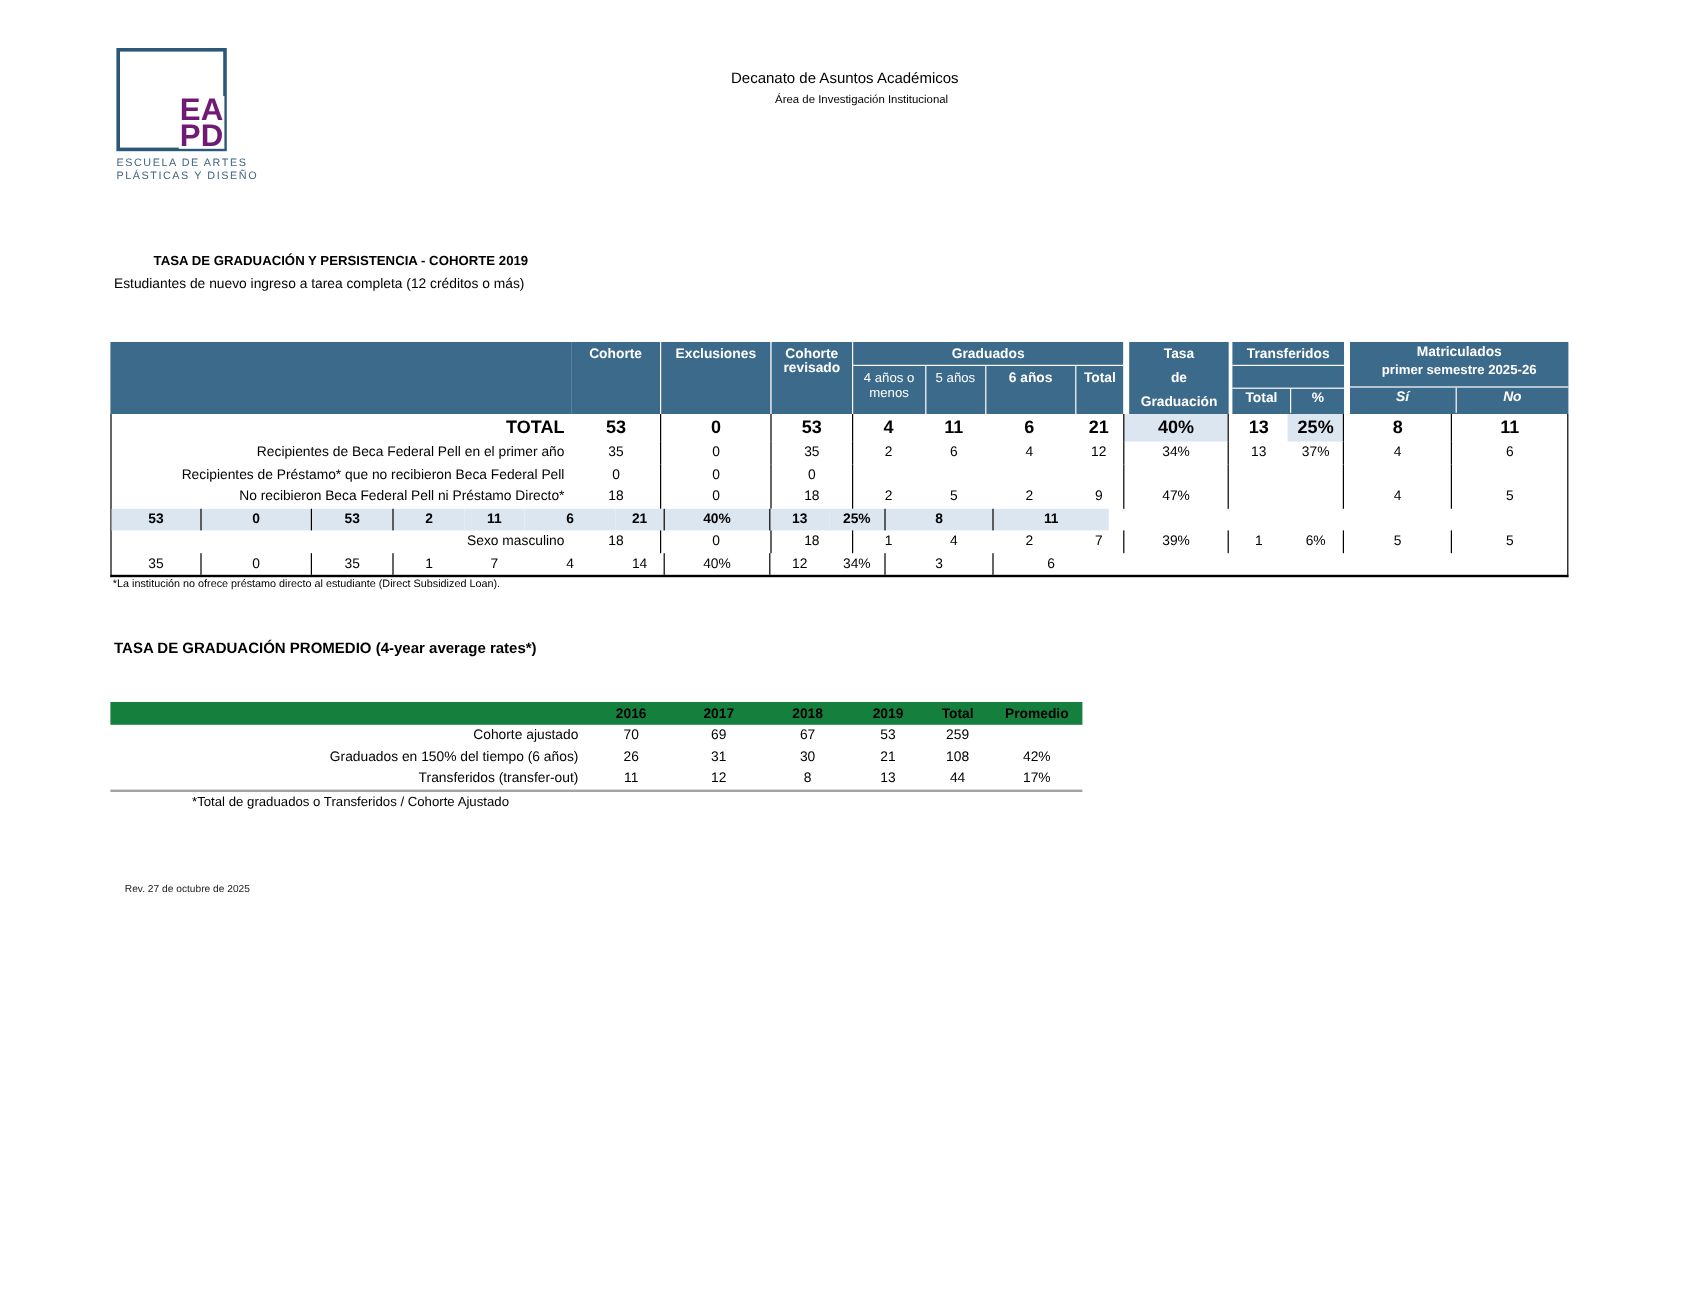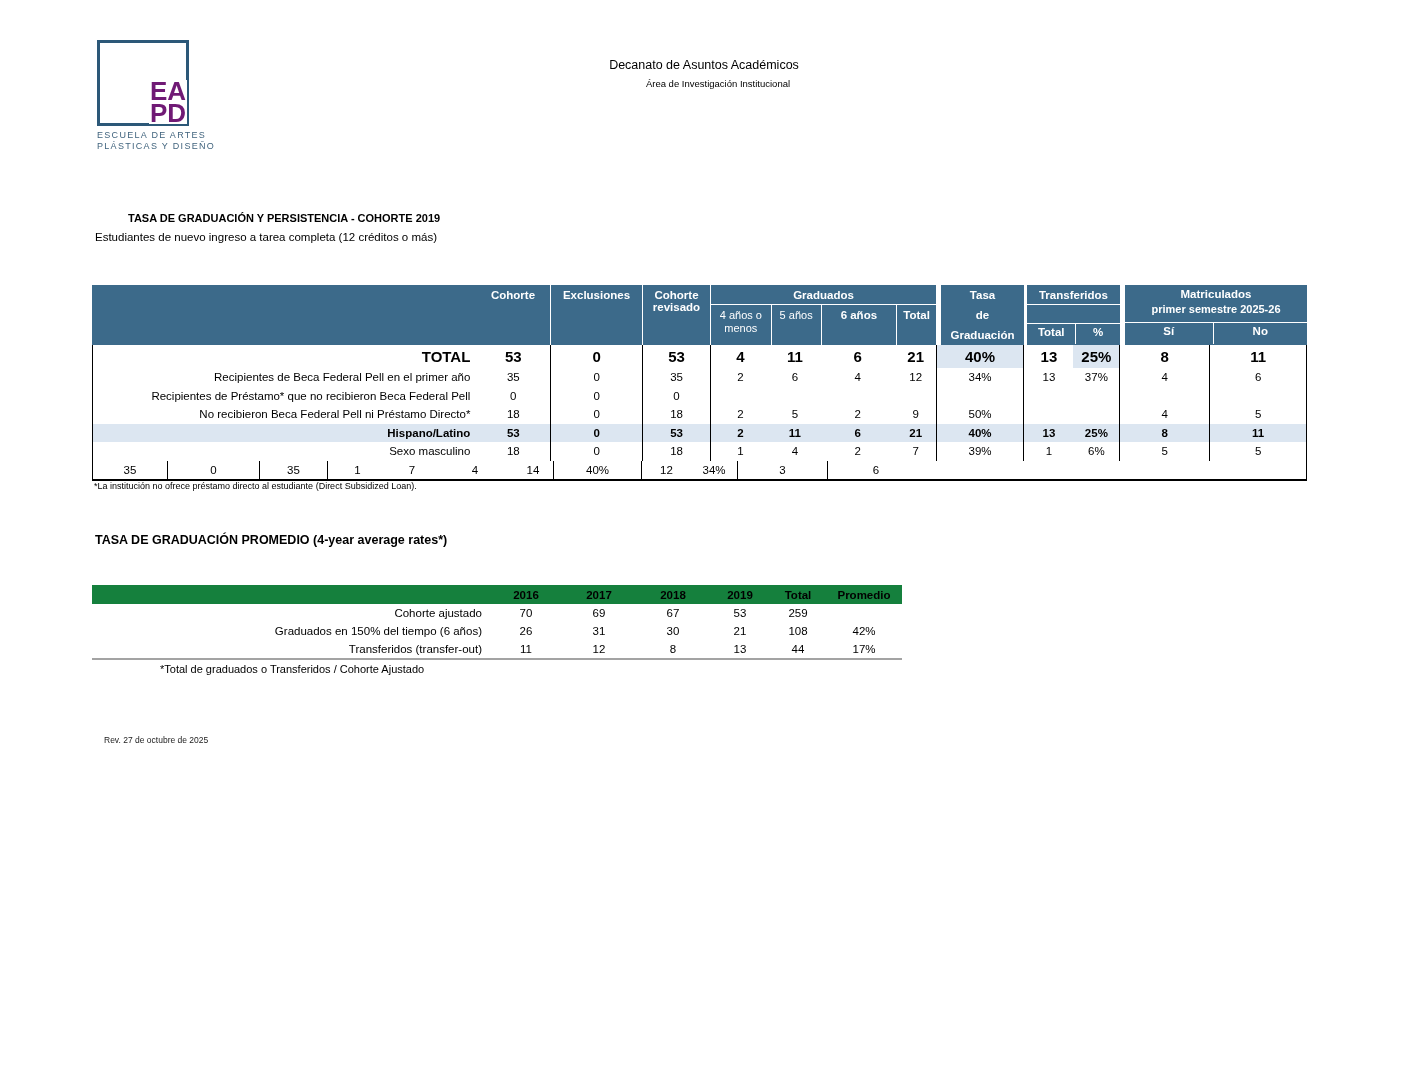--- a/index.html
+++ b/index.html
@@ -51,21 +51,21 @@
   .tasa-col{display:flex;flex-direction:column;justify-content:space-between;
       align-items:center;padding:4px 0 4px;line-height:12px;}
   .g-trans{width:96px;display:flex;flex-direction:column;}
   .t-mid{height:19px;border-bottom:1px solid #fff;}
   .t-bot{display:flex;height:20px;}
   .t-bot .gs{padding-top:2px;}
   .g-matr{width:187px;display:flex;flex-direction:column;}
   .m-l1{height:18px;text-align:center;padding-top:3px;}
   .m-l2{height:20px;text-align:center;font-size:11px;border-bottom:1px solid #fff;}
   .m-bot{display:flex;height:21px;}
-  .m-bot .gs{padding-top:2px;}
+  .m-bot .gs{padding-top:2px;font-style:italic;}
 
   .t1-body{border:1px solid #000;border-top:none;border-bottom-width:2px;}
   .row{display:flex;height:18.5px;font-size:11.5px;align-items:stretch;}
   .row-total{height:23px;font-size:15px;font-weight:bold;}
   .row-bold{font-weight:bold;}
   .row-hl .cell{background:#DCE6F1;}
   .cell{display:flex;align-items:center;justify-content:center;}
   .cell.lbl{justify-content:flex-end;padding-right:6px;text-align:right;}
   .bl{border-left:1px solid #000;}
   .hl{background:#DCE6F1;}
@@ -202,29 +202,28 @@
 
       <div class="row">
         <div class="cell c-label lbl">No recibieron Beca Federal Pell ni Préstamo Directo*</div>
         <div class="cell c-coh">18</div>
         <div class="cell c-exc bl">0</div>
         <div class="cell c-rev bl">18</div>
         <div class="cell c-g4 bl">2</div>
         <div class="cell c-g5">5</div>
         <div class="cell c-g6">2</div>
         <div class="cell c-gt">9</div>
-        <div class="cell c-tasa bl">50%</div>
+        <div class="cell c-tasa bl">47%</div>
         <div class="cell c-tt bl"></div>
         <div class="cell c-tp"></div>
         <div class="cell c-si bl">4</div>
         <div class="cell c-no bl">5</div>
       </div>
 
       <div class="row row-bold row-hl">
-        <div class="cell c-label lbl">Hispano/Latino</div>
         <div class="cell c-coh">53</div>
         <div class="cell c-exc bl">0</div>
         <div class="cell c-rev bl">53</div>
         <div class="cell c-g4 bl">2</div>
         <div class="cell c-g5">11</div>
         <div class="cell c-g6">6</div>
         <div class="cell c-gt">21</div>
         <div class="cell c-tasa bl">40%</div>
         <div class="cell c-tt bl">13</div>
         <div class="cell c-tp">25%</div>

